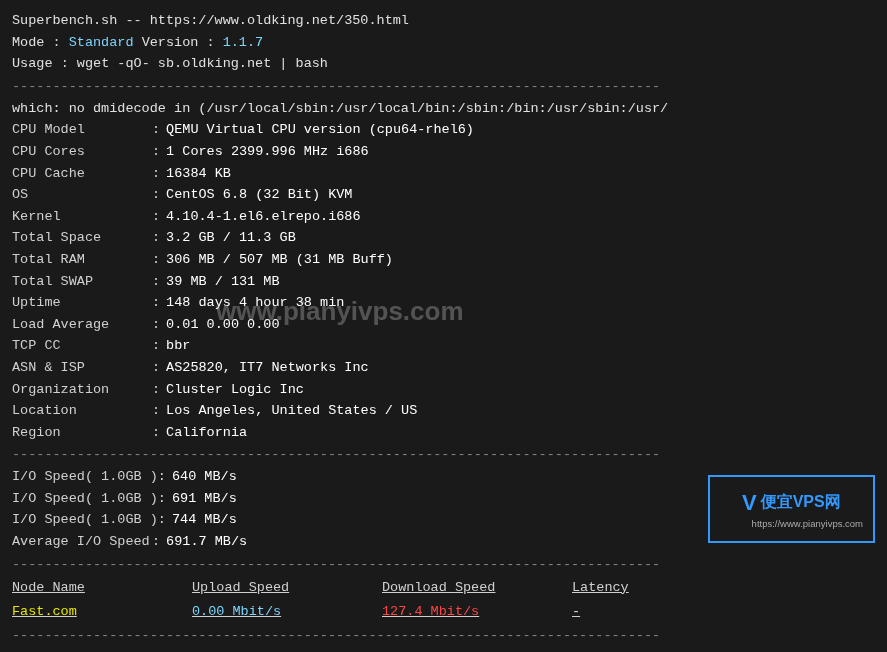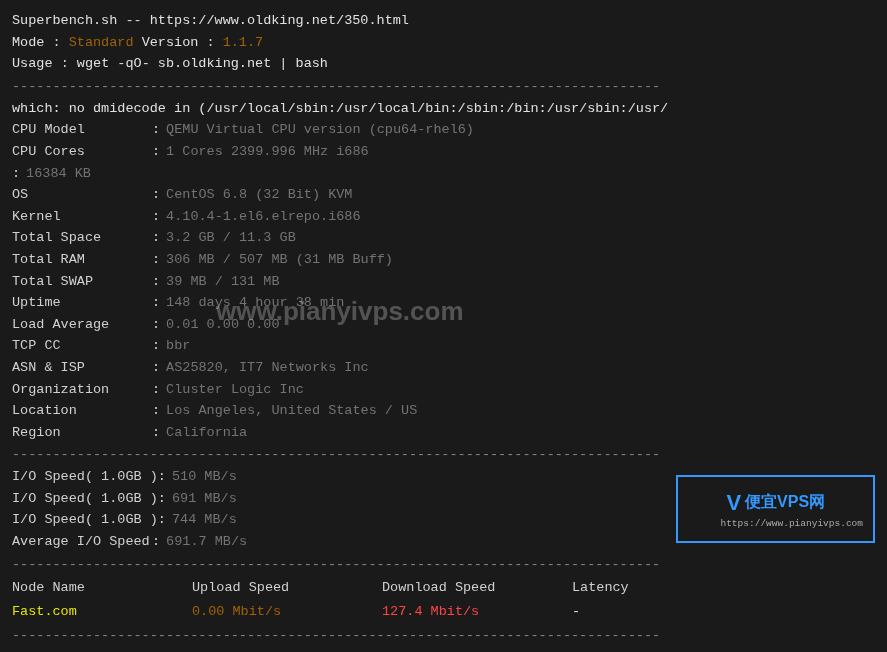--- a/index.html
+++ b/index.html
@@ -6,21 +6,21 @@
     body {
       background-color: #1a1a1a;
       color: #d0d0d0;
       font-family: 'Courier New', Courier, monospace;
       font-size: 13.5px;
       width: 887px;
       min-height: 652px;
       padding: 10px 12px;
       overflow: hidden;
     }
-    .green { color: #a16207; }
+    .green { color: #7dd3fc; }
     .yellow { color: #e5e500; }
     .red { color: #ff4444; }
     .white { color: #e0e0e0; }
     .separator {
       color: #888;
       margin: 4px 0;
       white-space: nowrap;
       overflow: hidden;
     }
     .row {
@@ -28,23 +28,23 @@
       line-height: 1.6;
     }
     .label {
       min-width: 140px;
       color: #d0d0d0;
     }
     .colon {
       margin-right: 6px;
       color: #d0d0d0;
     }
-    .value { color: #737373; }
+    .value { color: #ffffff; }
     .header-line { line-height: 1.6; }
-    .speed-table { margin-top: 0; }
+    .speed-table { margin-top: 0; text-decoration: underline; }
     .speed-header {
       display: flex;
       color: #d0d0d0;
       line-height: 1.8;
     }
     .speed-row {
       display: flex;
       line-height: 1.8;
     }
     .col-node { min-width: 180px; }
@@ -90,20 +90,21 @@
     <span class="label">CPU Model</span>
     <span class="colon"> : </span>
     <span class="value">QEMU Virtual CPU version (cpu64-rhel6)</span>
   </div>
   <div class="row">
     <span class="label">CPU Cores</span>
     <span class="colon"> : </span>
     <span class="value">1 Cores 2399.996 MHz i686</span>
   </div>
   <div class="row">
+    <span class="label">CPU Cache</span>
     <span class="colon"> : </span>
     <span class="value">16384 KB</span>
   </div>
   <div class="row">
     <span class="label">OS</span>
     <span class="colon"> : </span>
     <span class="value">CentOS 6.8 (32 Bit) KVM</span>
   </div>
   <div class="row">
     <span class="label">Kernel</span>
@@ -169,21 +170,21 @@
     <span class="value">California</span>
   </div>
 
   <div class="separator">--------------------------------------------------------------------------------</div>
 
   <div class="io-with-logo">
     <div class="io-values">
       <div class="row">
         <span class="label">I/O Speed( 1.0GB )</span>
         <span class="colon"> : </span>
-        <span class="value">510 MB/s</span>
+        <span class="value">640 MB/s</span>
       </div>
       <div class="row">
         <span class="label">I/O Speed( 1.0GB )</span>
         <span class="colon"> : </span>
         <span class="value">691 MB/s</span>
       </div>
       <div class="row">
         <span class="label">I/O Speed( 1.0GB )</span>
         <span class="colon"> : </span>
         <span class="value">744 MB/s</span>
@@ -193,21 +194,21 @@
         <span class="colon"> : </span>
         <span class="value">691.7 MB/s</span>
       </div>
     </div>
 
     <div style="border: 2px solid #3399ff; padding: 6px 10px; display: inline-flex; flex-direction: column; align-items: center; justify-content: center; min-width: 145px; min-height: 68px; margin-left: 20px; flex-shrink: 0;">
       <div style="display:flex; align-items:center; gap:4px;">
         <span style="color:#3399ff; font-size:22px; font-weight:bold; font-family:Arial,sans-serif;">V</span>
         <span style="color:#3399ff; font-size:16px; font-family:Arial,sans-serif; font-weight:bold;">便宜VPS网</span>
       </div>
-      <div style="color:#aaaaaa; font-size:9.5px; font-family:Liberation Mono, monospace; margin-top:2px;margin-left:32px;">https://www.pianyivps.com</div>
+      <div style="color:#aaaaaa; font-size:9.5px; font-family:Liberation Sans, sans-serif; margin-top:2px;margin-left:32px;">https://www.pianyivps.com</div>
     </div>
   </div>
 
   <div class="separator">--------------------------------------------------------------------------------</div>
 
   <div class="speed-table">
     <div class="speed-header">
       <span class="col-node">Node Name</span>
       <span class="col-upload">Upload Speed</span>
       <span class="col-download">Download Speed</span>

